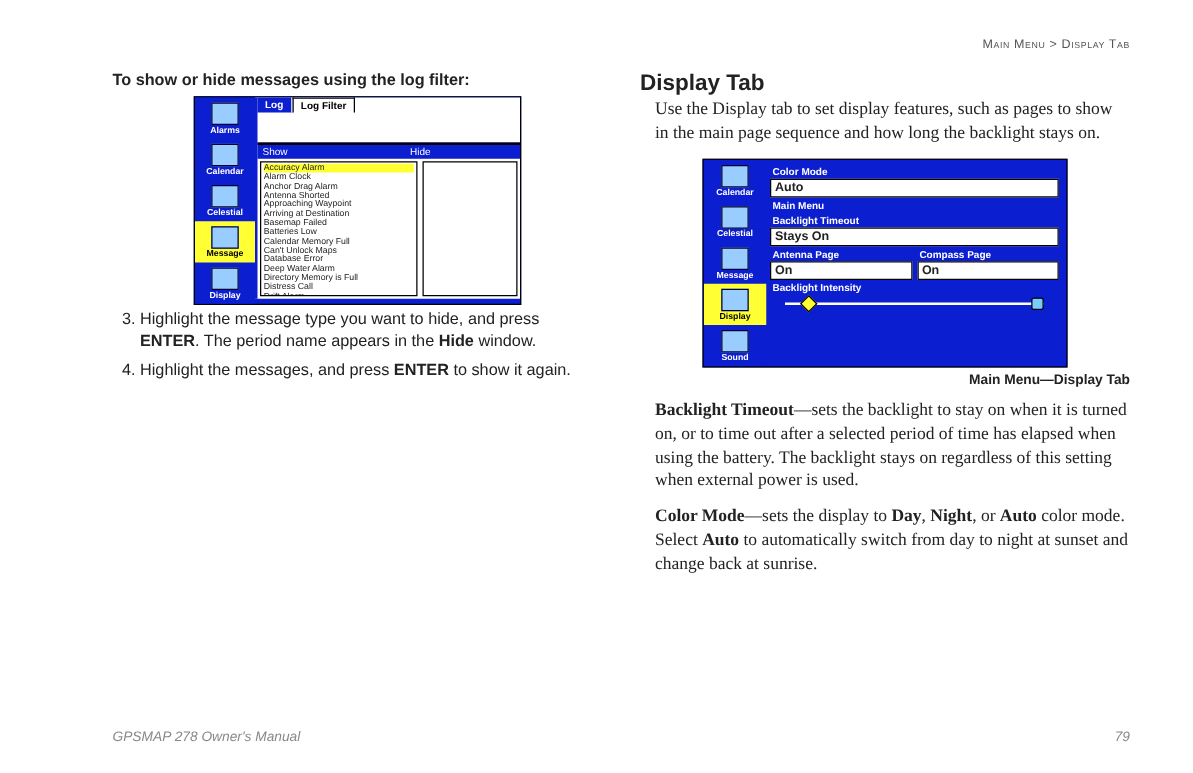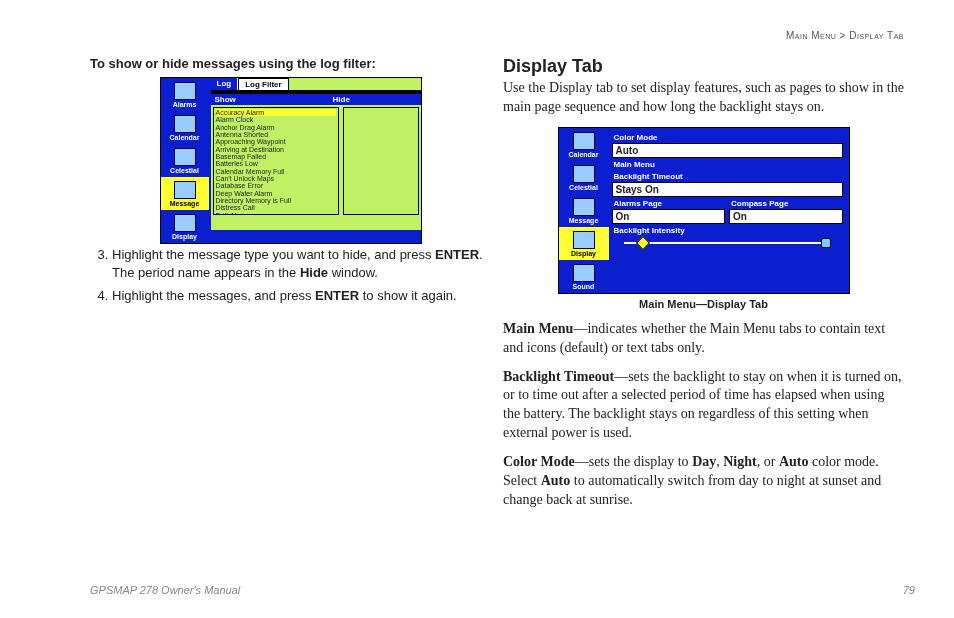--- a/index.html
+++ b/index.html
@@ -24,40 +24,40 @@
     position: absolute;
     top: 30px;
     right: 50px;
     font-size: 10px;
     font-variant: small-caps;
     letter-spacing: 0.5px;
     color: #555;
   }
   .cols {
     display: flex;
-    gap: 12px;
+    gap: 30px;
     margin-top: 28px;
   }
   .col {
     flex: 1;
     min-width: 0;
   }
   .col p, .col li { line-height: 1.35; }
   .lead-bold { font-weight: bold; }
   ol { margin: 2px 0 6px 0; padding-left: 22px; }
   ol li { margin-bottom: 6px; }
   h2 { font-family: Arial, sans-serif; font-size: 18px; font-weight: bold; margin: 0 0 2px 0; }
   .serif { font-family: "Times New Roman", Times, serif; font-size: 14px; line-height: 1.35; }
-  .serif p { margin: 0 0 10px 0; }
-  .caption { font-size: 11px; font-weight: bold; text-align: center; margin: 4px 0 10px 0; }
+  .serif p { margin: 0 0 10px 12px; }
+  .caption { font-size: 11px; font-weight: bold; text-align: right; margin: 4px 0 10px 0; }
   .footer {
     position: absolute;
     bottom: 22px;
     left: 90px;
-    right: 39px;
+    right: 50px;
     font-style: italic;
     font-size: 11px;
     color: #888;
     display: flex;
     justify-content: space-between;
   }
 
   
   .shot1 {
     width: 260px;
@@ -78,28 +78,28 @@
     font-weight: bold;
     padding: 2px 0 3px 0;
   }
   .side-item .ic {
     width: 20px; height: 16px; margin: 2px auto 1px;
     background: #9cf; border: 1px solid #003;
   }
   .side-item.sel { background: #ffff33; color: #000; }
   .main1 {
     margin-left: 48px;
-    background: #bef264;
+    background: #ffffff;
     border-left: 2px solid #0b1ed0;
     min-height: 152px;
   }
   .tabs1 { display:flex; font-size:8px; font-weight:bold; }
   .tab1 { padding: 1px 6px 1px 6px; background: #0b1ed0; color:#fff; border-right:1px solid #fff;}
   .tab1.sel { background:#fff; color:#000; border:1px solid #000; border-bottom:none;}
-  .headrow { display:flex; font-size:8px; font-weight:bold; background:#0b1ed0; color:#fff; border-top:4px solid #000000;}
+  .headrow { display:flex; font-size:8px; font-weight:normal; background:#0b1ed0; color:#fff; border-top:2px solid #000000;margin-top:24px;}
   .headrow div { padding:1px 4px; }
   .hr-show{ width: 110px;}
   .hr-hide{ flex:1; }
   .listbox { display:flex; height: 112px; }
   .showcol { width: 120px; border:1px solid #000; margin:2px; font-size:7px; line-height:1.05; padding:1px 2px; overflow:hidden;}
   .hidecol { flex:1; border:1px solid #000; margin:2px; }
   .showcol .hl { background:#ffff33; }
 
   
   .shot2 {
@@ -211,41 +211,40 @@
           <div class="fld">Auto</div>
           <div class="lbl">Main Menu</div>
           <div class="row2">
             <div>
               <div class="lbl">Backlight Timeout</div>
               <div class="fld">Stays On</div>
             </div>
           </div>
           <div class="row2">
             <div>
-              <div class="lbl">Alarms Page</div>
+              <div class="lbl">Antenna Page</div>
               <div class="fld">On</div>
             </div>
             <div>
               <div class="lbl">Compass Page</div>
               <div class="fld">On</div>
             </div>
           </div>
           <div class="lbl">Backlight Intensity</div>
           <div class="slider">
             <div class="track">
                 <div class="thumb"></div>
                 <div class="thumb2"></div>
               </div>
           </div>
         </div>
       </div>
       <div class="caption">Main Menu—Display Tab</div>
 
       <div class="serif">
-        <p><b>Main Menu</b><span>—indicates whether the Main Menu tabs to contain text and icons (default) or text tabs only.</span></p>
         <p><b>Backlight Timeout</b><span>—sets the backlight to stay on when it is turned on, or to time out after a selected period of time has elapsed when using the battery. The backlight stays on regardless of this setting when external power is used.</span></p>
         <p><b>Color Mode</b><span>—sets the display to </span><b>Day</b><span>, </span><b>Night</b><span>, or </span><b>Auto</b><span> color mode. Select </span><b>Auto</b><span> to automatically switch from day to night at sunset and change back at sunrise.</span></p>
       </div>
     </div>
   </div>
 
   <div class="footer">
     <span>GPSMAP 278 Owner's Manual</span>
     <span>79</span>
   </div>

